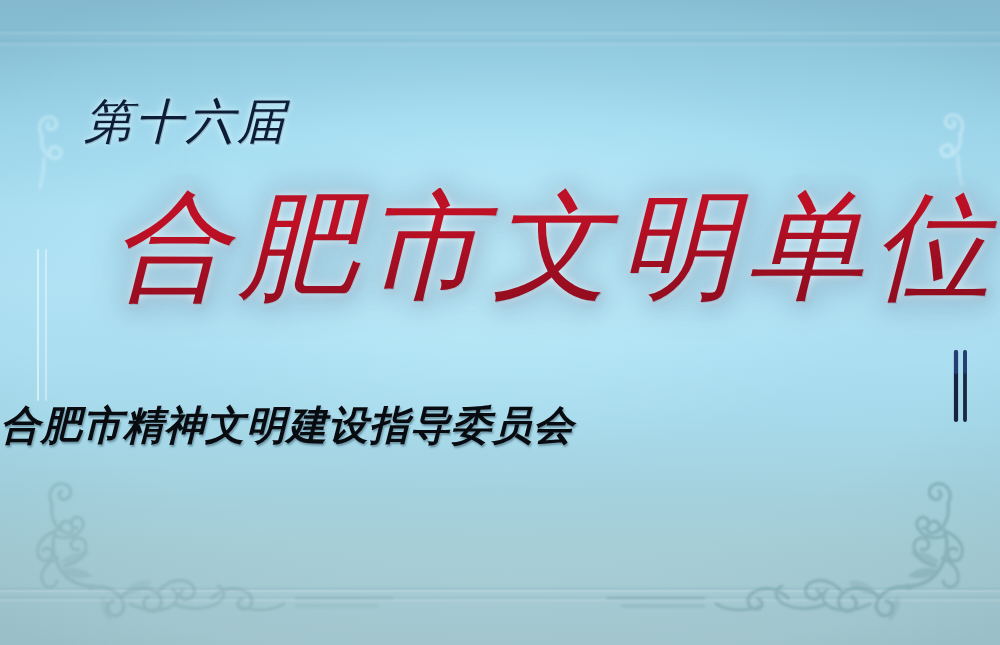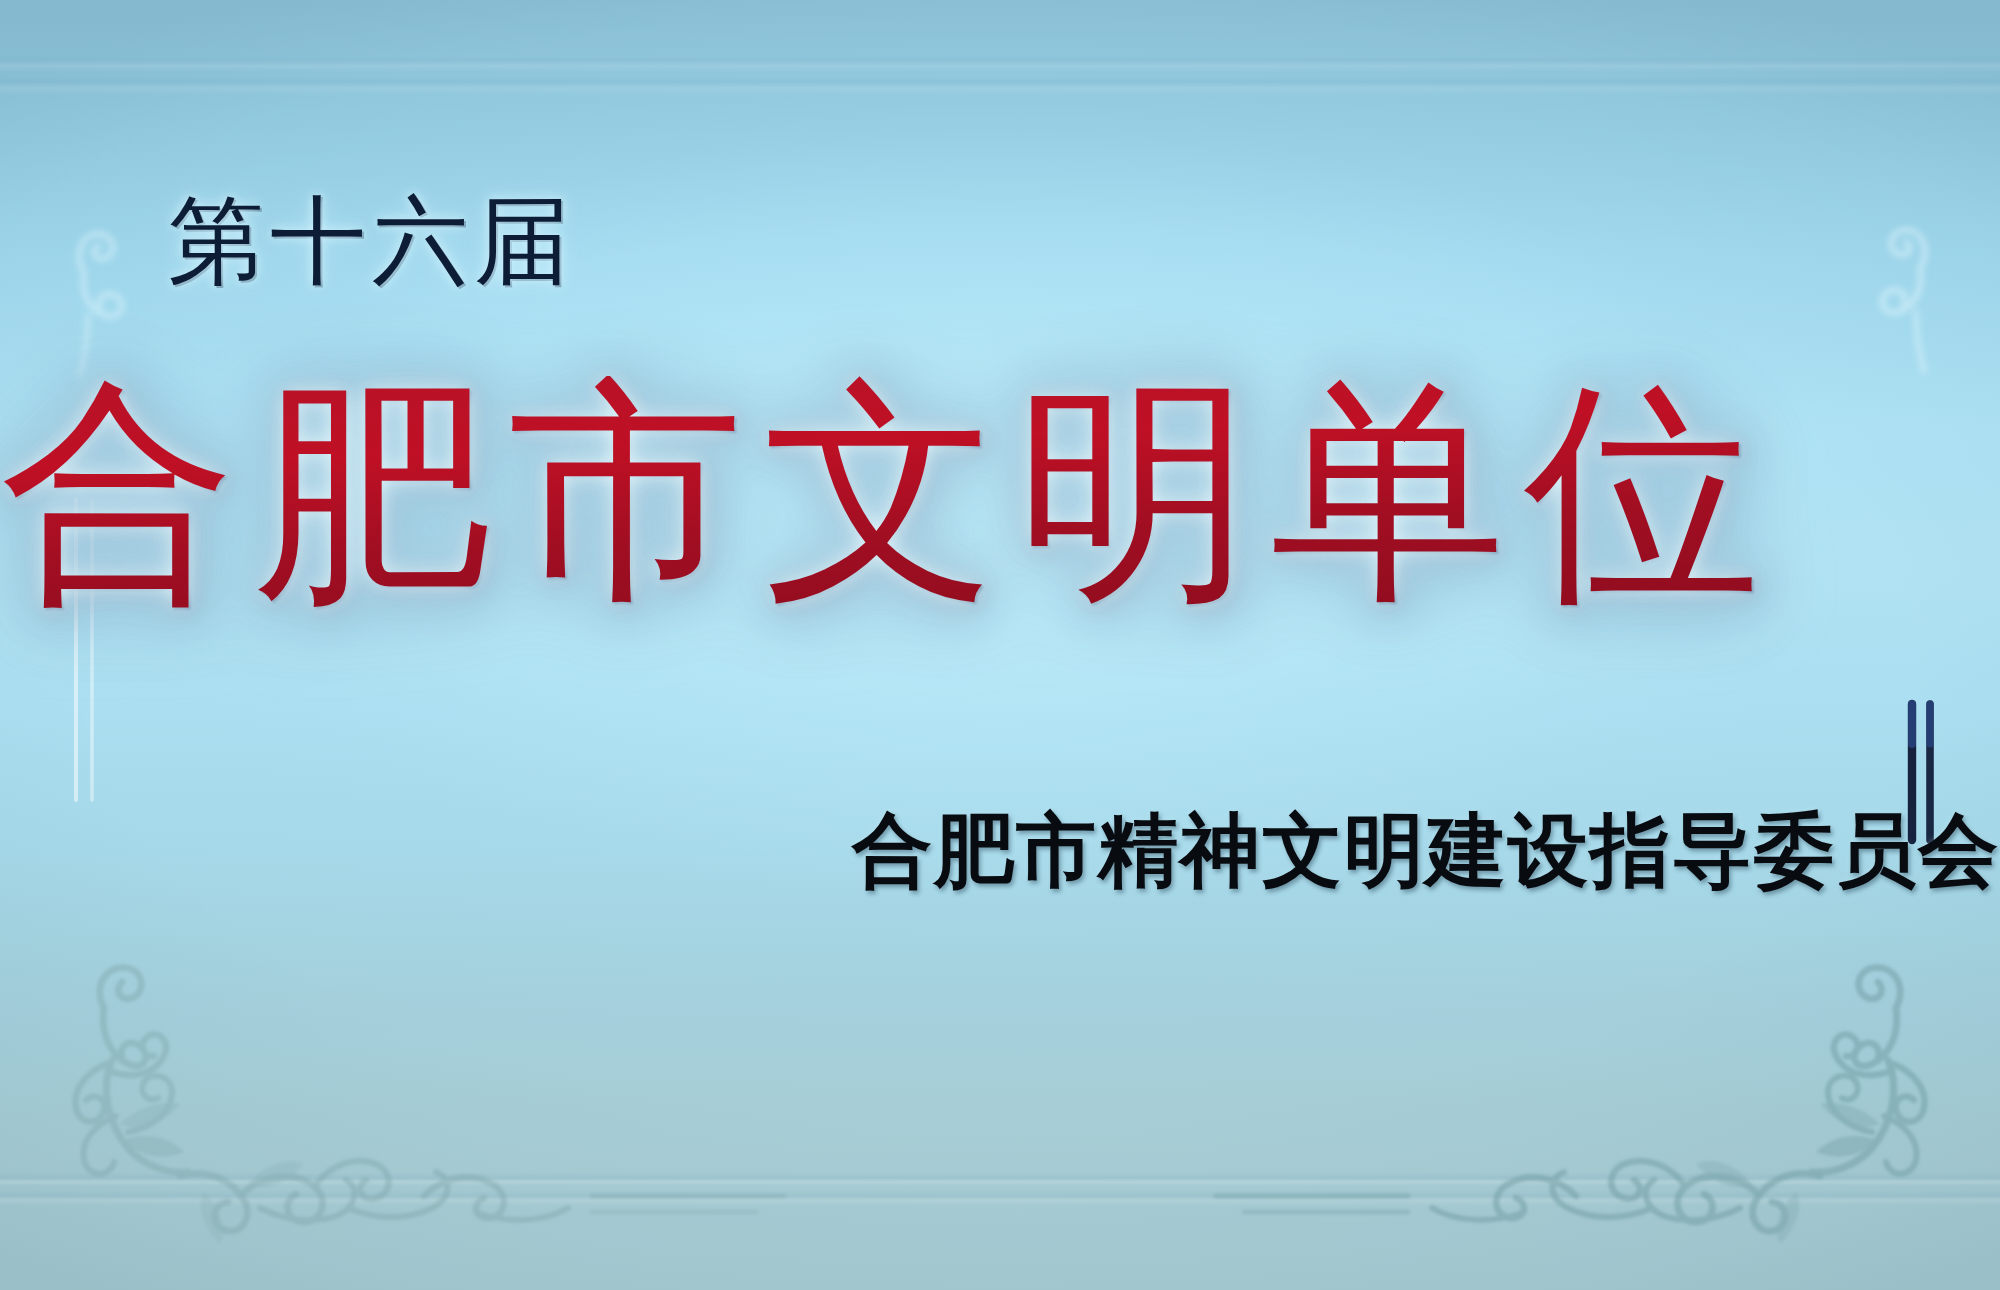--- a/index.html
+++ b/index.html
@@ -13,20 +13,21 @@
   }
 
   
   #certificate {
     position: relative;
     width: 1000px;
     height: 645px;
     overflow: hidden;
     background: #ef4444;
     user-select: none;
+    font-style: italic;
   }
 
   
   .bg-base {
     position: absolute;
     inset: 0;
     background:
       linear-gradient(180deg,
         #8ec4da 0%,
         #95cde2 8%,
@@ -116,21 +117,21 @@
       0 0 12px rgba(200,240,255,0.65),
       1px 1px 0 rgba(10,20,45,0.35);
     white-space: nowrap;
   }
 
   .main-title {
     position: absolute;
     left: 0;
     right: 0;
     top: 188px;
-    text-align: left;
+    text-align: right;
     font-size: 118px;
     line-height: 1.02;
     letter-spacing: 9px;
     font-weight: 400;
     white-space: nowrap;
     color: #a8102a;
     background: linear-gradient(178deg,
       #b81228 0%,
       #bf1025 30%,
       #a00e22 62%,
@@ -142,21 +143,21 @@
       drop-shadow(0 0 5px rgba(235,252,255,0.98))
       drop-shadow(0 0 11px rgba(205,243,255,0.80))
       drop-shadow(0 0 20px rgba(185,235,252,0.45))
       drop-shadow(1.5px 1px 0.6px rgba(14,26,72,0.55));
   }
 
   .org-line {
     position: absolute;
     left: 0; right: 0;
     top: 406px;
-    text-align: right;
+    text-align: left;
     font-size: 40px;
     line-height: 1;
     letter-spacing: 1px;
     font-weight: 700;
     color: #080b10;
     white-space: nowrap;
     text-shadow:
       1px 1.5px 2px rgba(25,55,75,0.42),
       0 0 3px rgba(215,245,255,0.30);
   }

